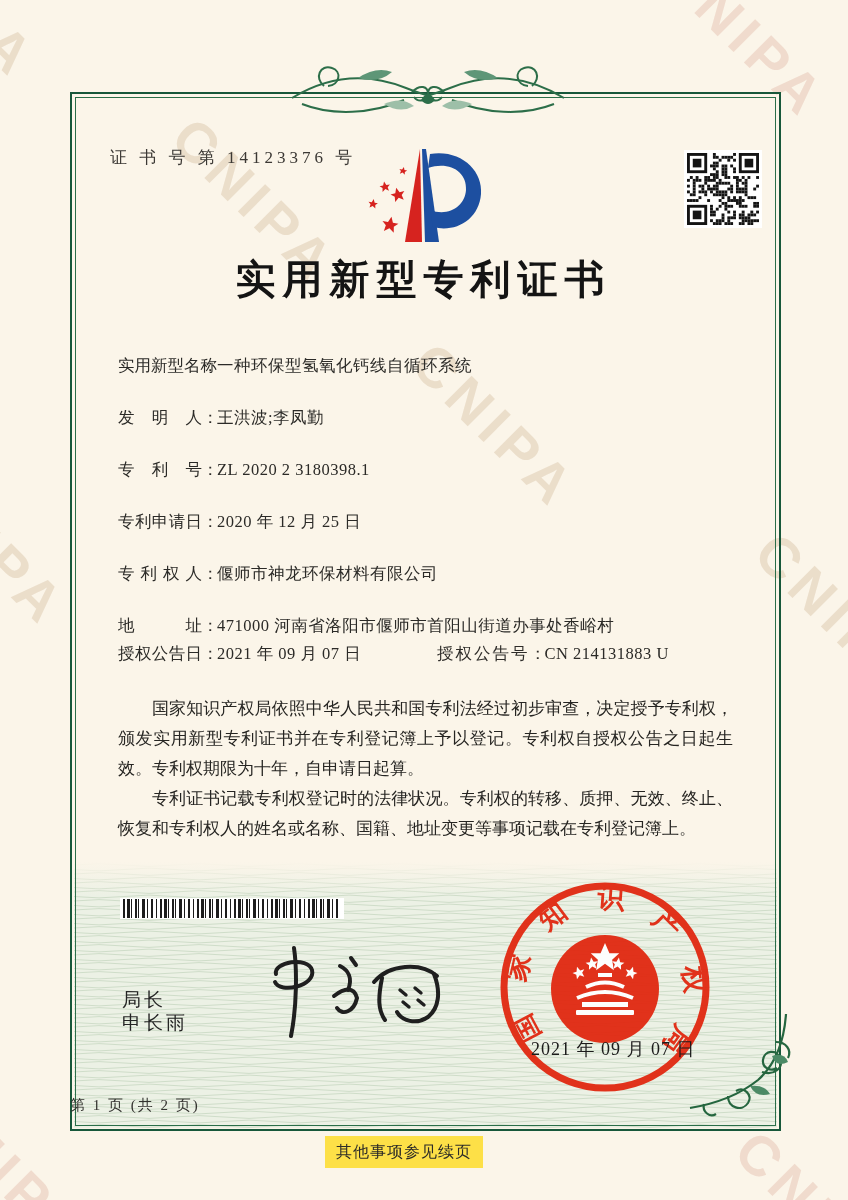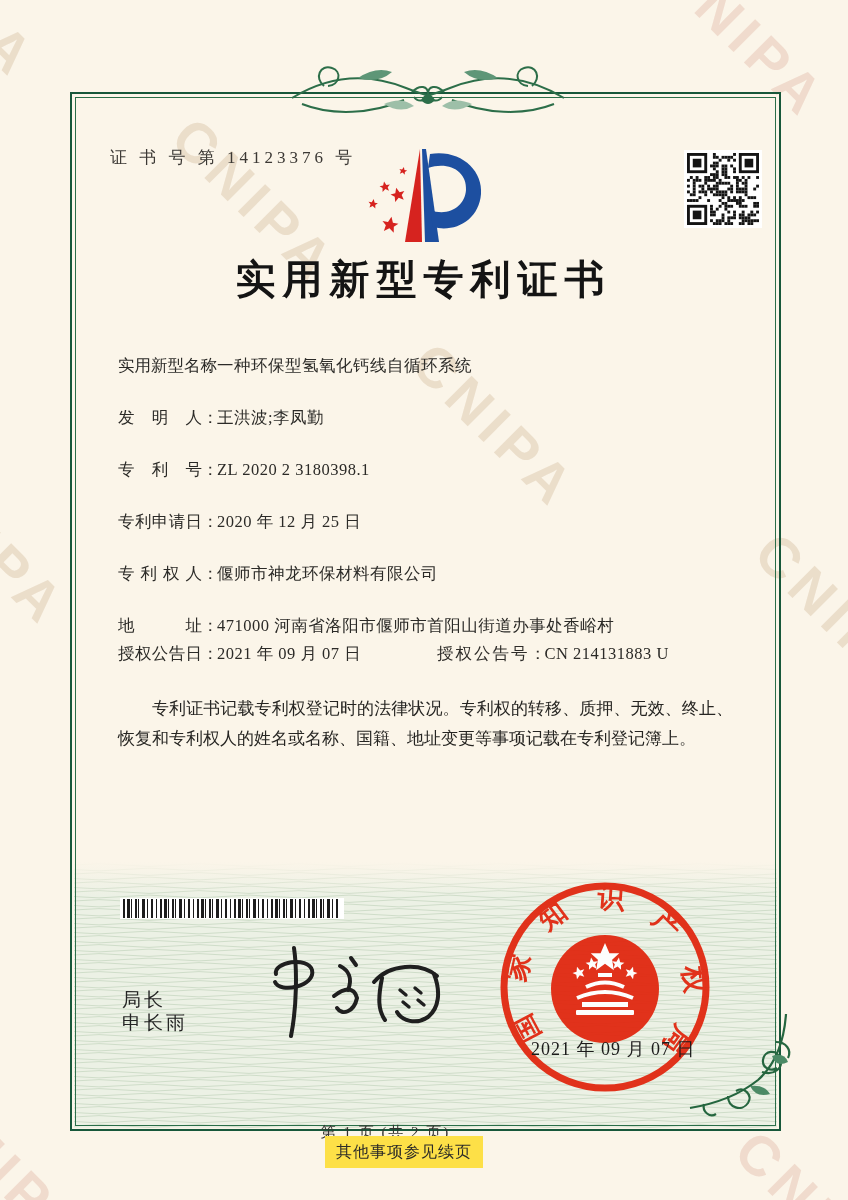--- a/index.html
+++ b/index.html
@@ -54,22 +54,22 @@
       font-family:"Liberation Sans","DejaVu Sans",sans-serif;color:#242424;}
   .director{top:975px;margin-top:12px;}
   .director-name{top:1010px;}
   .signature{position:absolute;left:256px;top:938px;z-index:5;}
 
   .seal{position:absolute;left:490px;top:872px;z-index:5;opacity:.94;}
   .seal-text{font:700 27px "Liberation Serif",serif;}
   .seal-date{position:absolute;left:531px;top:1037px;z-index:6;font-size:18px;letter-spacing:1px;
       color:#1b1b1b;font-weight:500;}
 
-  .page-num{position:absolute;left:70px;top:1096px;width:631px;z-index:4;text-align:center;
-      font-size:15px;letter-spacing:2px;color:#33322f;margin-top:27px;}
+  .page-num{position:absolute;left:70px;top:1096px;width:631px;z-index:4;text-align:left;
+      font-size:15px;letter-spacing:2px;color:#33322f;}
   .cont-box{position:absolute;left:325px;top:1136px;width:158px;height:32px;z-index:4;background:#fde047;
       display:flex;align-items:center;justify-content:center;font-size:16px;letter-spacing:1px;color:#2c2b28;}
 
   .ornament-top{position:absolute;left:288px;top:58px;z-index:3;}
   .ornament-corner{position:absolute;left:680px;top:1008px;z-index:3;}
 </style>
 </head>
 <body>
 
 <div id="page">
@@ -432,20 +432,21 @@
     </div>
     <div class="field-row" style="margin-bottom:8px">
       <span class="f-label">地址</span><span class="f-colon">：</span><span class="f-value">471000 河南省洛阳市偃师市首阳山街道办事处香峪村</span>
     </div>
     <div class="field-row">
       <span class="f-label">授权公告日</span><span class="f-colon">：</span><span class="f-value grant-date">2021 年 09 月 07 日</span><span class="f-label2">授权公告号</span><span class="f-colon">：</span><span class="f-value">CN 214131883 U</span>
     </div>
   </div>
 
   <div class="paras">
+    <p>国家知识产权局依照中华人民共和国专利法经过初步审查，决定授予专利权，颁发实用新型专利证书并在专利登记簿上予以登记。专利权自授权公告之日起生效。专利权期限为十年，自申请日起算。</p>
     <p>专利证书记载专利权登记时的法律状况。专利权的转移、质押、无效、终止、恢复和专利权人的姓名或名称、国籍、地址变更等事项记载在专利登记簿上。</p>
   </div>
 
   <div class="barcode">
       <div class="bars"></div>
     </div>
 
   <div class="director">局长</div>
   <div class="director-name">申长雨</div>
 

